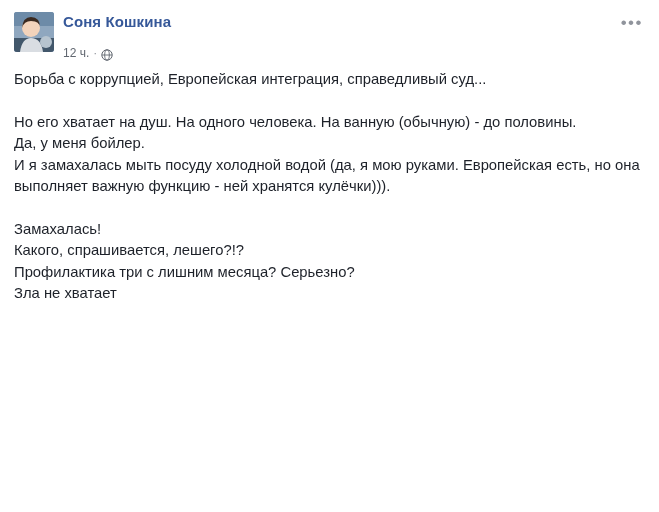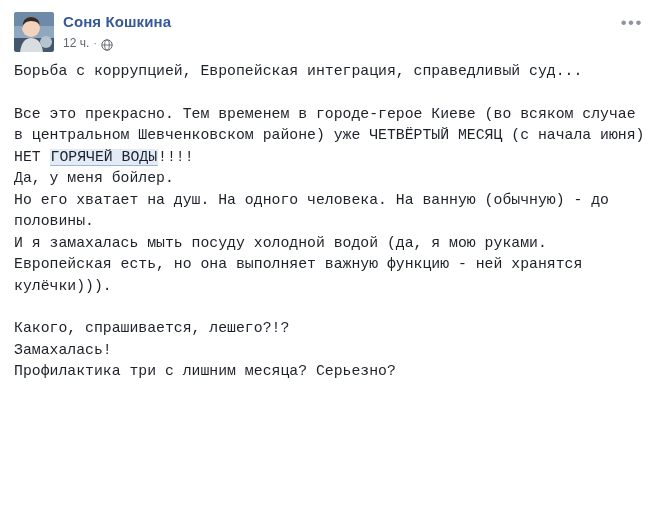--- a/index.html
+++ b/index.html
@@ -42,21 +42,21 @@
     padding-top: 1px;
     line-height: 1.2;
   }
   .author {
     font-size: 15px;
     font-weight: bold;
     color: #365899;
     letter-spacing: 0.1px;
   }
   .meta {
-    margin-top: 5px;
+    margin-top: 15px;
     font-size: 12px;
     color: #616770;
     display: flex;
     align-items: center;
   }
   .meta .sep {
     margin: 0 4px;
     color: #90949c;
   }
   .globe-icon {
@@ -75,21 +75,20 @@
     letter-spacing: 1.5px;
     line-height: 1;
     cursor: pointer;
     padding: 2px 2px;
   }
   .post-body {
     padding: 9px 14px 0 14px;
     font-size: 14.8px;
     line-height: 21.5px;
     color: #1d2129;
-    font-family: Liberation Mono, monospace;
   }
   .para {
     margin: 0 0 0 0;
     white-space: normal;
   }
   .para-gap {
     height: 21px;
   }
   .highlight {
     background: #e3ebf7;
@@ -132,29 +131,29 @@
     </div>
 
     <div class="more-button">•••</div>
   </div>
 
   <div class="post-body">
 
     <div class="para">Борьба с коррупцией, Европейская интеграция, справедливый суд...</div>
     <div class="para-gap"></div>
 
-    <div class="para"><span>Все это прекрасно. Тем временем в городе-герое Киеве (во всяком случае в центральном Шевченковском районе) уже ЧЕТВЁРТЫЙ МЕСЯЦ (с начала июня) НЕТ </span><span class="highlight">ГОРЯЧЕЙ ВОДЫ</span><span>!!!!</span></div>
 
+    <div class="para">Но его хватает на душ. На одного человека. На ванную (обычную) - до половины.</div>
     <div class="para">Да, у меня бойлер.</div>
-    <div class="para">Но его хватает на душ. На одного человека. На ванную (обычную) - до половины.</div>
     <div class="para">И я замахалась мыть посуду холодной водой (да, я мою руками. Европейская есть, но она выполняет важную функцию - ней хранятся кулёчки))).</div>
 
     <div class="para-gap"></div>
 
+    <div class="para">Замахалась!</div>
     <div class="para">Какого, спрашивается, лешего?!?</div>
-    <div class="para">Замахалась!</div>
     <div class="para">Профилактика три с лишним месяца? Серьезно?</div>
+    <div class="para">Зла не хватает</div>
 
     <div class="para-gap"></div>
 
   </div>
 
 </div>
 
 </body></html>

